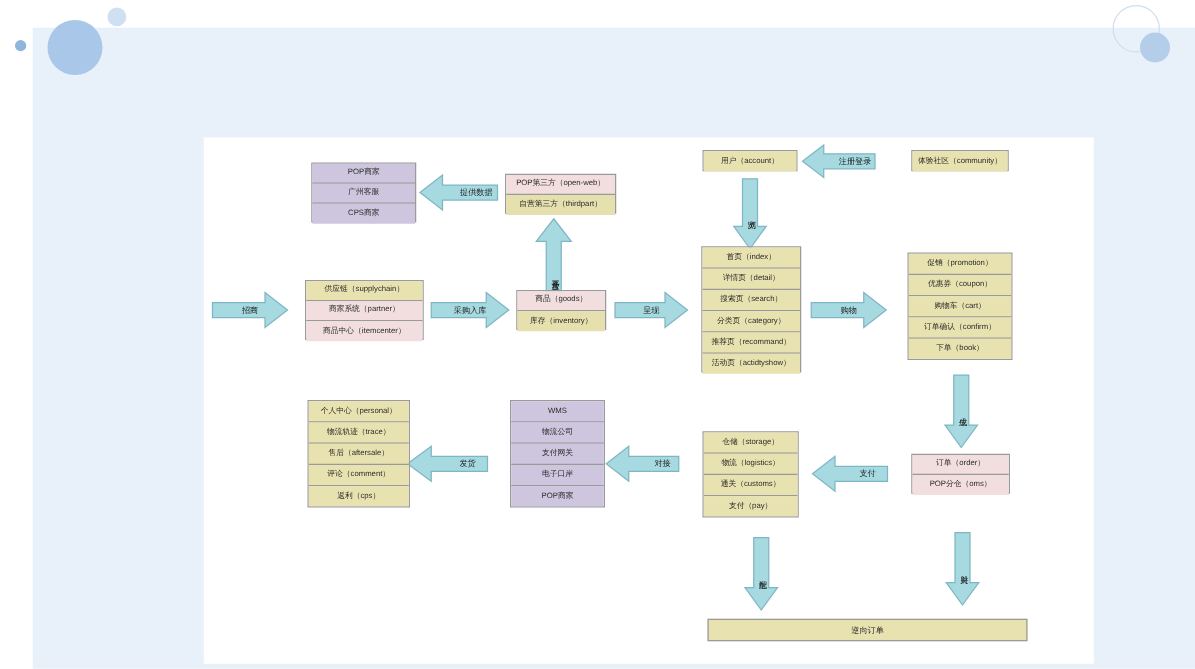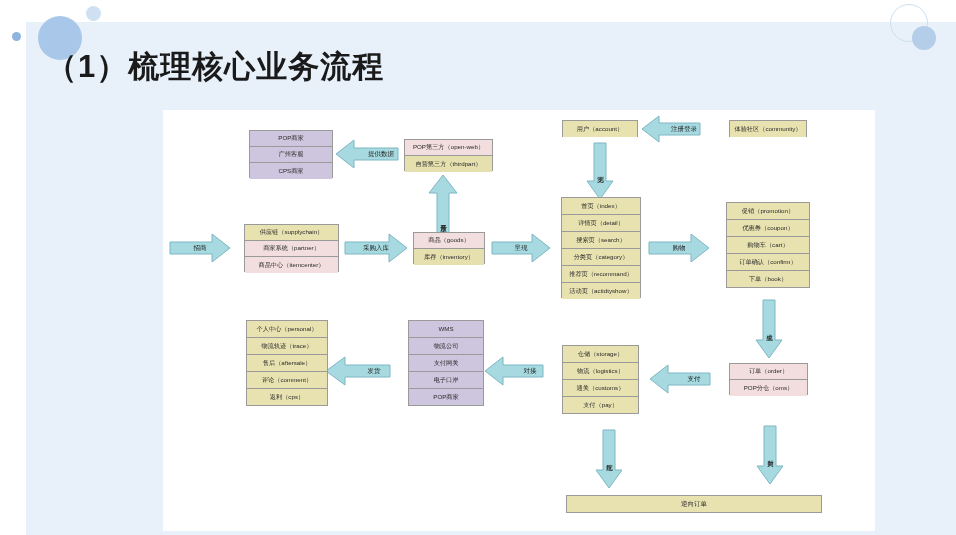--- a/index.html
+++ b/index.html
@@ -78,21 +78,20 @@
   <div class="bg-panel"></div>
   <div class="bg-white-strip"></div>
   <div class="bg-white-top"></div>
 
   <div class="deco deco-1"></div>
   <div class="deco deco-2"></div>
   <div class="deco deco-3"></div>
   <div class="deco deco-5"></div>
   <div class="deco deco-4"></div>
 
-  <div id="title">（1）梳理核心业务流程</div>
 
   <div id="diagram">
 
     <div class="node-group" style="left:86px;top:20px;width:84px;height:48px;">
       <div class="cell c-purple" style="height:16px;">POP商家</div>
       <div class="cell c-purple" style="height:16px;">广州客服</div>
       <div class="cell c-purple" style="height:16px;">CPS商家</div>
     </div>
 
     <div class="node-group" style="left:241px;top:29px;width:89px;height:32px;">

